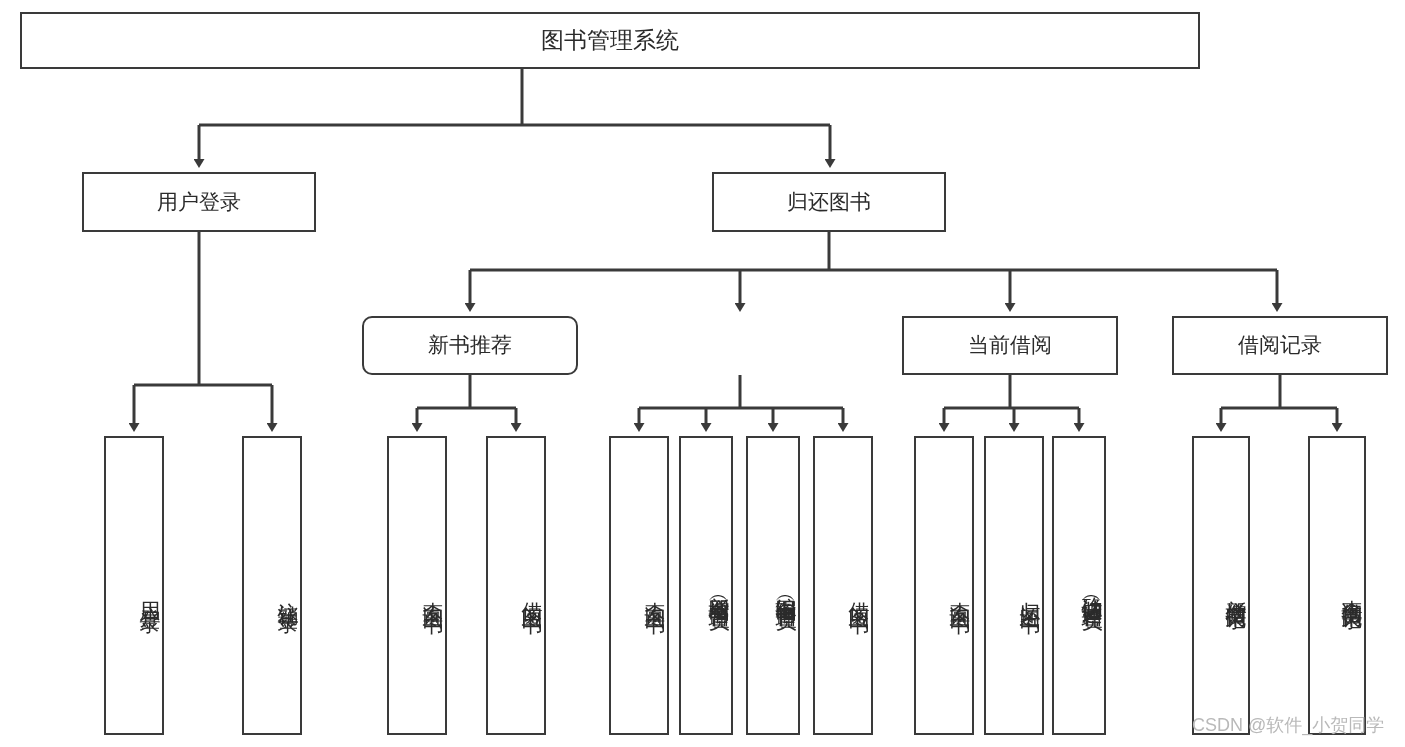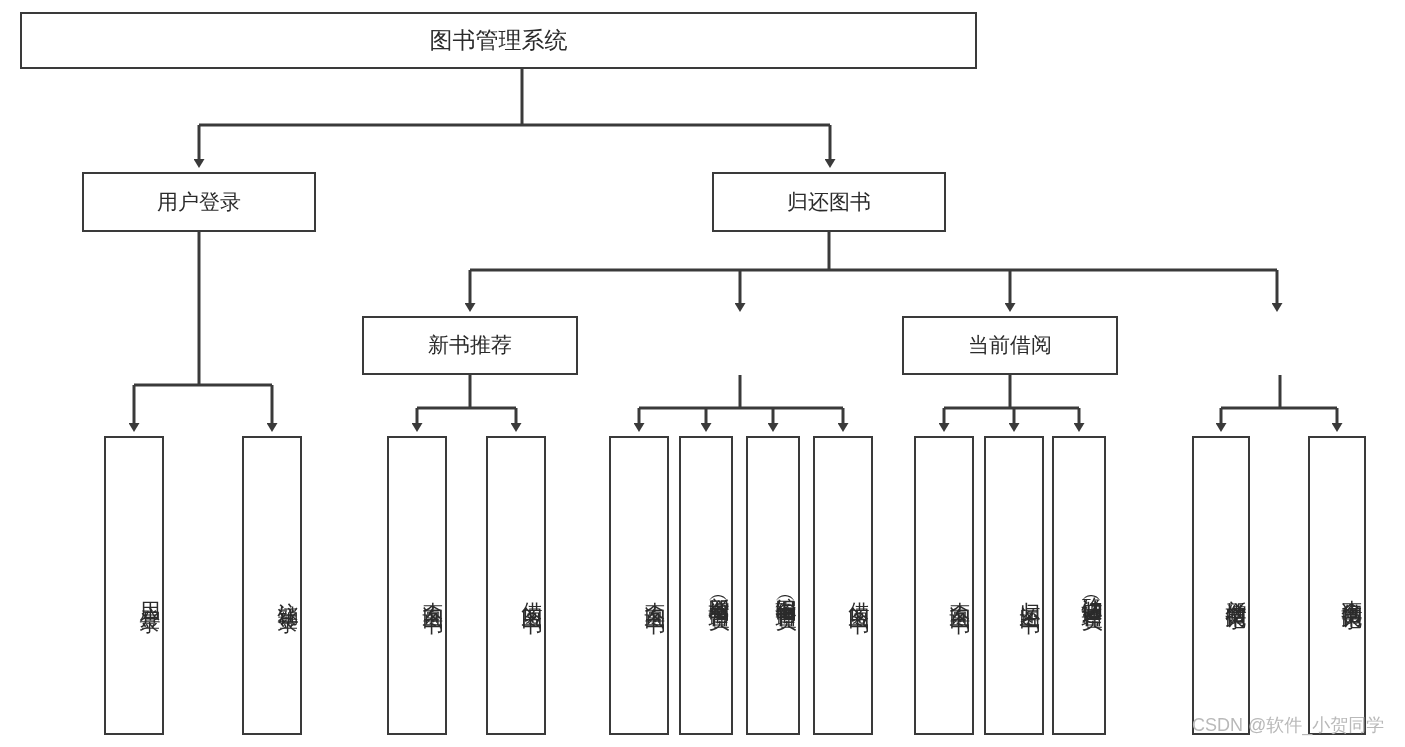--- a/index.html
+++ b/index.html
@@ -108,36 +108,39 @@
       <path d="M1014,408 L1014,424" marker-end="url(#arrow)"></path>
       <path d="M1079,408 L1079,424" marker-end="url(#arrow)"></path>
 
       <path d="M1280,375 L1280,408"></path>
       <path d="M1221,408 L1337,408"></path>
       <path d="M1221,408 L1221,424" marker-end="url(#arrow)"></path>
       <path d="M1337,408 L1337,424" marker-end="url(#arrow)"></path>
     </g>
   </svg>
 
-  <div class="node root" style="left:20px; top:12px; width:957px; height:57px;">
+  <div class="node root" style="left:20px; top:12px; width:1180px; height:57px;">
     <span>图书管理系统</span>
   </div>
 
   <div class="node level2" style="left:82px; top:172px; width:234px; height:60px;">
     <span>用户登录</span>
   </div>
   <div class="node level2" style="left:712px; top:172px; width:234px; height:60px;">
     <span>归还图书</span>
   </div>
 
-  <div class="node level2" style="left:362px; top:316px; width:216px; height:59px;">
+  <div class="node level2" style="left:362px; top:316px; width:216px; height:59px;border-radius:10px;">
     <span>新书推荐</span>
   </div>
   <div class="node level2" style="left:902px; top:316px; width:216px; height:59px;">
     <span>当前借阅</span>
+  </div>
+  <div class="node level2" style="left:1172px; top:316px; width:216px; height:59px;">
+    <span>借阅记录</span>
   </div>
 
   <div class="node leaf" style="left:104px; top:436px; width:60px; height:299px;">
     <span>用户登录</span>
   </div>
   <div class="node leaf" style="left:242px; top:436px; width:60px; height:299px;">
     <span>注销登录</span>
   </div>
 
   <div class="node leaf" style="left:387px; top:436px; width:60px; height:299px;">

